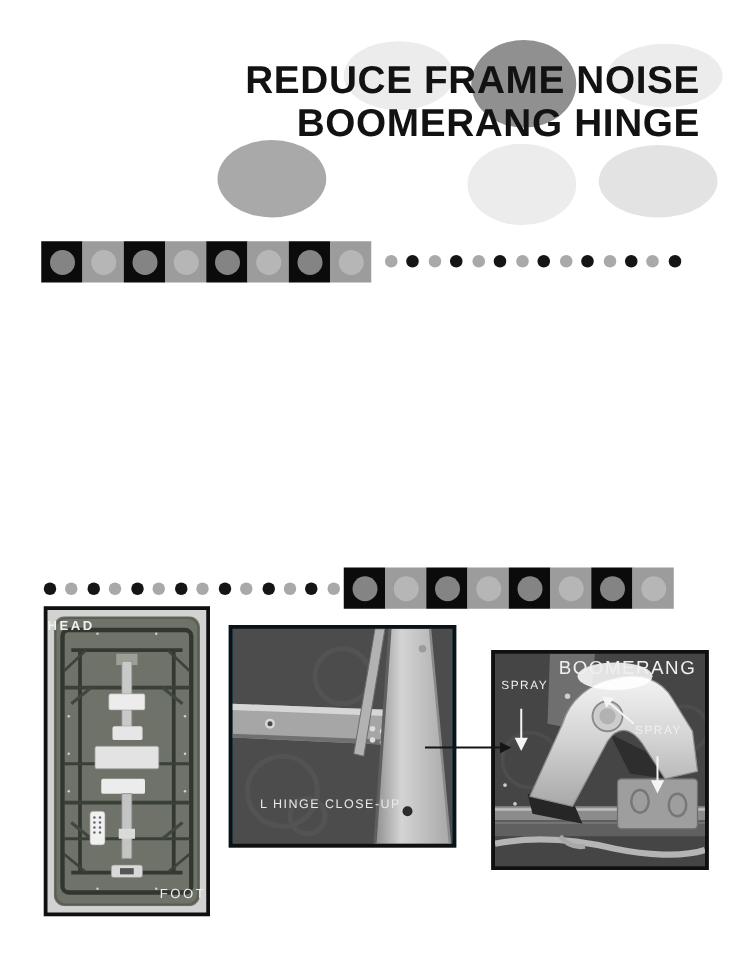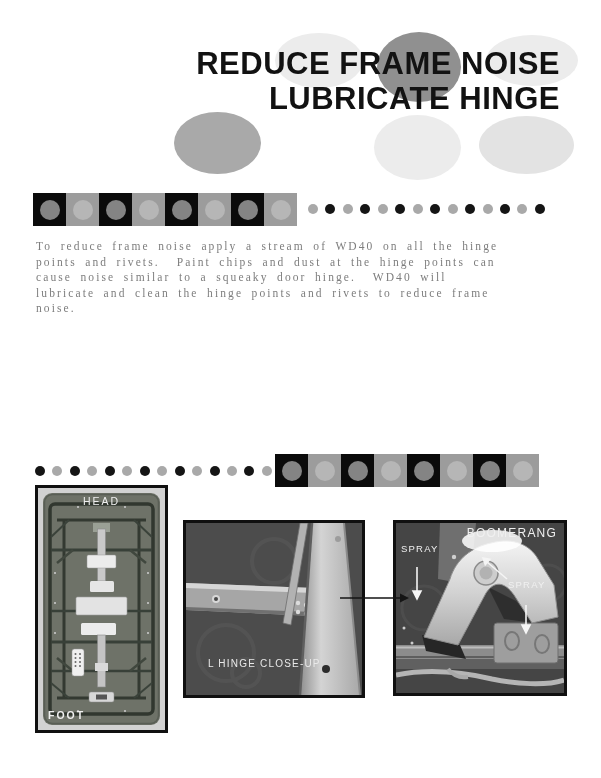--- a/index.html
+++ b/index.html
@@ -23,28 +23,28 @@
   
   .bodytext{position:absolute;left:36px;top:239px;width:545px;z-index:2;
             font-family:"Liberation Serif",serif;font-size:11.5px;line-height:15.5px;
             letter-spacing:2.1px;word-spacing:3.5px;color:#7d7d7d;}
   .bodytext p{margin:0 0 17px 0;white-space:pre-wrap;}
 
   
   figure{margin:0;position:absolute;box-sizing:border-box;z-index:2;}
   .fig-bed{left:35px;top:485px;width:133px;height:248px;border:3px solid #101010;
            background:#d2d2d2;padding:5px;}
-  .fig-hinge{left:183px;top:520px;width:182px;height:178px;border:3px solid #101010;background:#0c4a6e;}
+  .fig-hinge{left:183px;top:500px;width:182px;height:178px;border:3px solid #101010;background:#0c4a6e;}
   .fig-boom{left:393px;top:520px;width:174px;height:176px;border:3px solid #101010;background:#454545;}
   .photo-label{position:absolute;color:#f0f0f0;font-family:"Liberation Sans",sans-serif;
                font-size:10.5px;letter-spacing:2px;white-space:nowrap;}
-  .lbl-head{top:7px;left:0;right:0;text-align:center;}
-  .lbl-foot{bottom:9px;left:10px;right:0;text-align:left;font-weight:bold;}
+  .lbl-head{top:7px;left:0;right:0;text-align:left;font-weight:bold;}
+  .lbl-foot{bottom:9px;left:0;right:0;text-align:right;}
   .lbl-hinge{left:22px;bottom:26px;font-size:10px;letter-spacing:1.2px;color:#e9e9e9;}
-  .lbl-boomerang{top:3px;right:7px;font-size:12px;letter-spacing:1.2px;}
+  .lbl-boomerang{top:3px;right:7px;font-size:15px;letter-spacing:1.2px;}
   .lbl-spray-left{top:20px;left:5px;font-size:9.5px;letter-spacing:1.2px;}
   .lbl-spray-right{top:56px;left:112px;font-size:9.5px;letter-spacing:1.2px;}
 
   .connector{position:absolute;left:340px;top:591px;z-index:3;}
 </style>
 </head>
 <body>
 
 <div id="page">
 
@@ -52,21 +52,21 @@
       <div class="ellipse" style="left: 275px; top: 33px; width: 88px; height: 55px; background: rgb(236, 236, 236);"></div>
       <div class="ellipse" style="left: 377px; top: 32px; width: 84px; height: 70px; background: rgb(144, 144, 144);"></div>
       <div class="ellipse" style="left: 486px; top: 35px; width: 92px; height: 51px; background: rgb(236, 236, 236);"></div>
       <div class="ellipse" style="left: 174px; top: 112px; width: 87px; height: 62px; background: rgb(169, 169, 169);"></div>
       <div class="ellipse" style="left: 374px; top: 115px; width: 87px; height: 65px; background: rgb(236, 236, 236);"></div>
       <div class="ellipse" style="left: 479px; top: 116px; width: 95px; height: 58px; background: rgb(227, 227, 227);"></div>
     </div>
 
   <h1 class="title" style="margin:0;">
     <div>REDUCE FRAME NOISE</div>
-    <div>LUBRICATE HINGE</div>
+    <div>BOOMERANG HINGE</div>
   </h1>
 
   <div class="sq-band" style="left:33px;top:193px;">
       <div class="dsq" style="background: rgb(11, 11, 11);">
         <div class="dcirc" style="background: rgb(132, 132, 132);"></div>
       </div>
       <div class="dsq" style="background: rgb(156, 156, 156);">
         <div class="dcirc" style="background: rgb(182, 182, 182);"></div>
       </div>
       <div class="dsq" style="background: rgb(11, 11, 11);">
@@ -99,25 +99,20 @@
       <div class="ddot" style="background: rgb(21, 21, 21);"></div>
       <div class="ddot" style="background: rgb(169, 169, 169);"></div>
       <div class="ddot" style="background: rgb(21, 21, 21);"></div>
       <div class="ddot" style="background: rgb(169, 169, 169);"></div>
       <div class="ddot" style="background: rgb(21, 21, 21);"></div>
       <div class="ddot" style="background: rgb(169, 169, 169);"></div>
       <div class="ddot" style="background: rgb(21, 21, 21);"></div>
     </div>
 
   <div class="bodytext">
-    <p>To reduce frame noise apply a stream of WD40 on all the hinge
-points and rivets.  Paint chips and dust at the hinge points can
-cause noise similar to a squeaky door hinge.  WD40 will
-lubricate and clean the hinge points and rivets to reduce frame
-noise.</p>
   </div>
 
   <div class="dot-band" style="left:35px;top:466px;width:237px;height:10px;">
       <div class="ddot" style="background: rgb(21, 21, 21);"></div>
       <div class="ddot" style="background: rgb(169, 169, 169);"></div>
       <div class="ddot" style="background: rgb(21, 21, 21);"></div>
       <div class="ddot" style="background: rgb(169, 169, 169);"></div>
       <div class="ddot" style="background: rgb(21, 21, 21);"></div>
       <div class="ddot" style="background: rgb(169, 169, 169);"></div>
       <div class="ddot" style="background: rgb(21, 21, 21);"></div>

